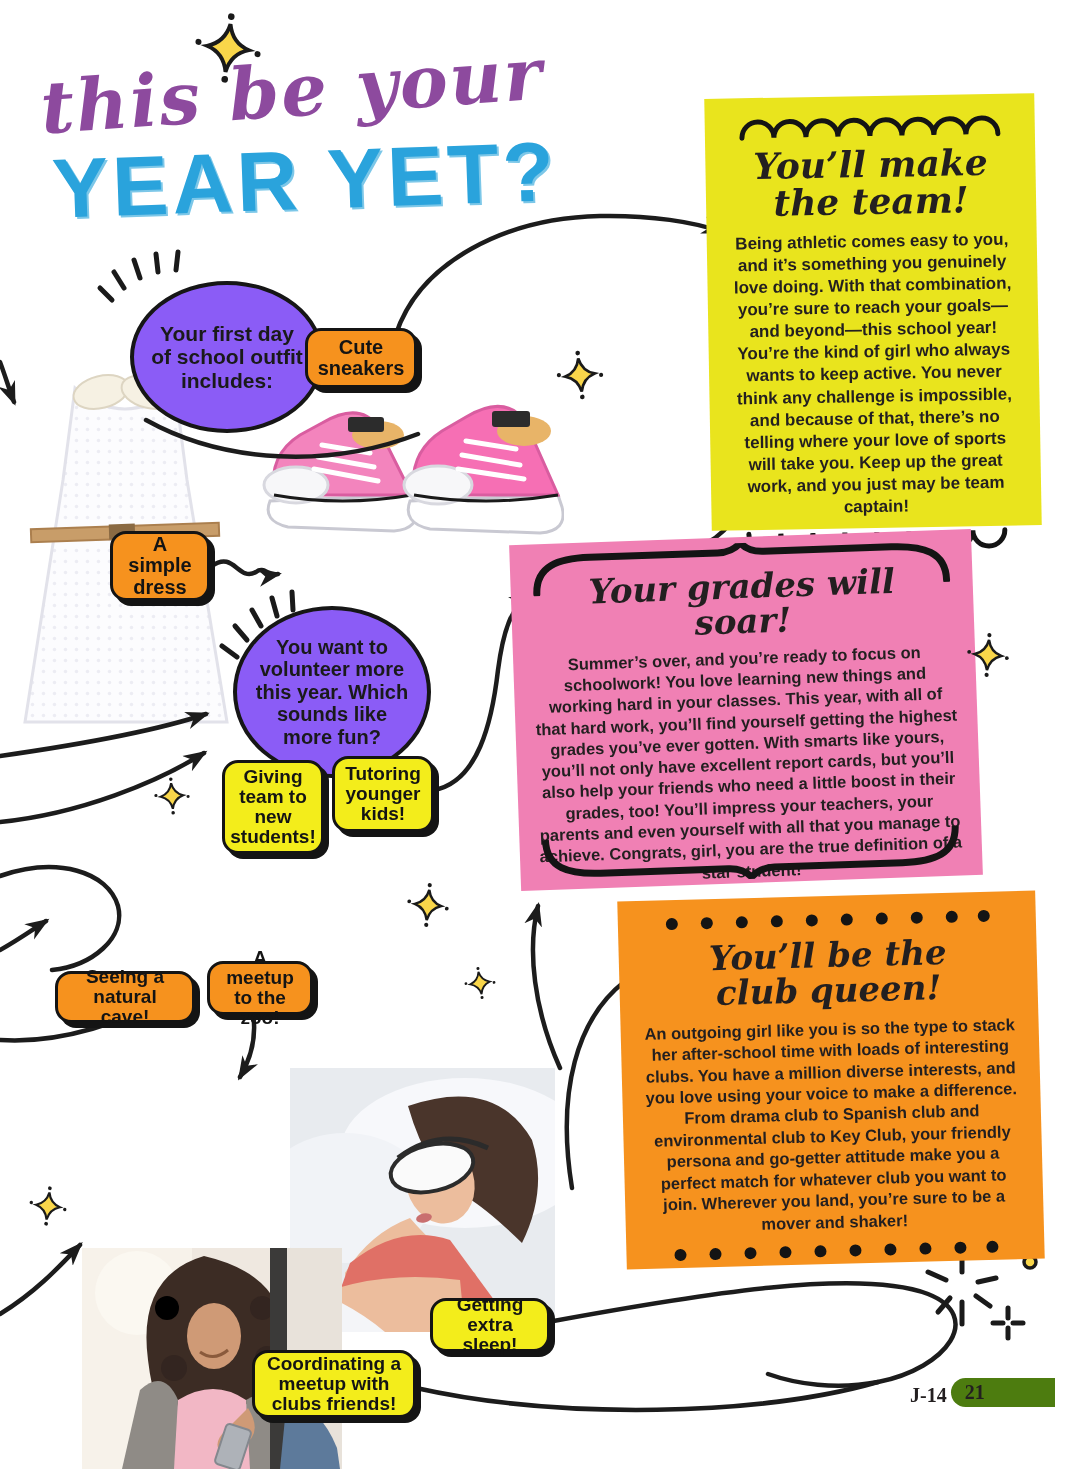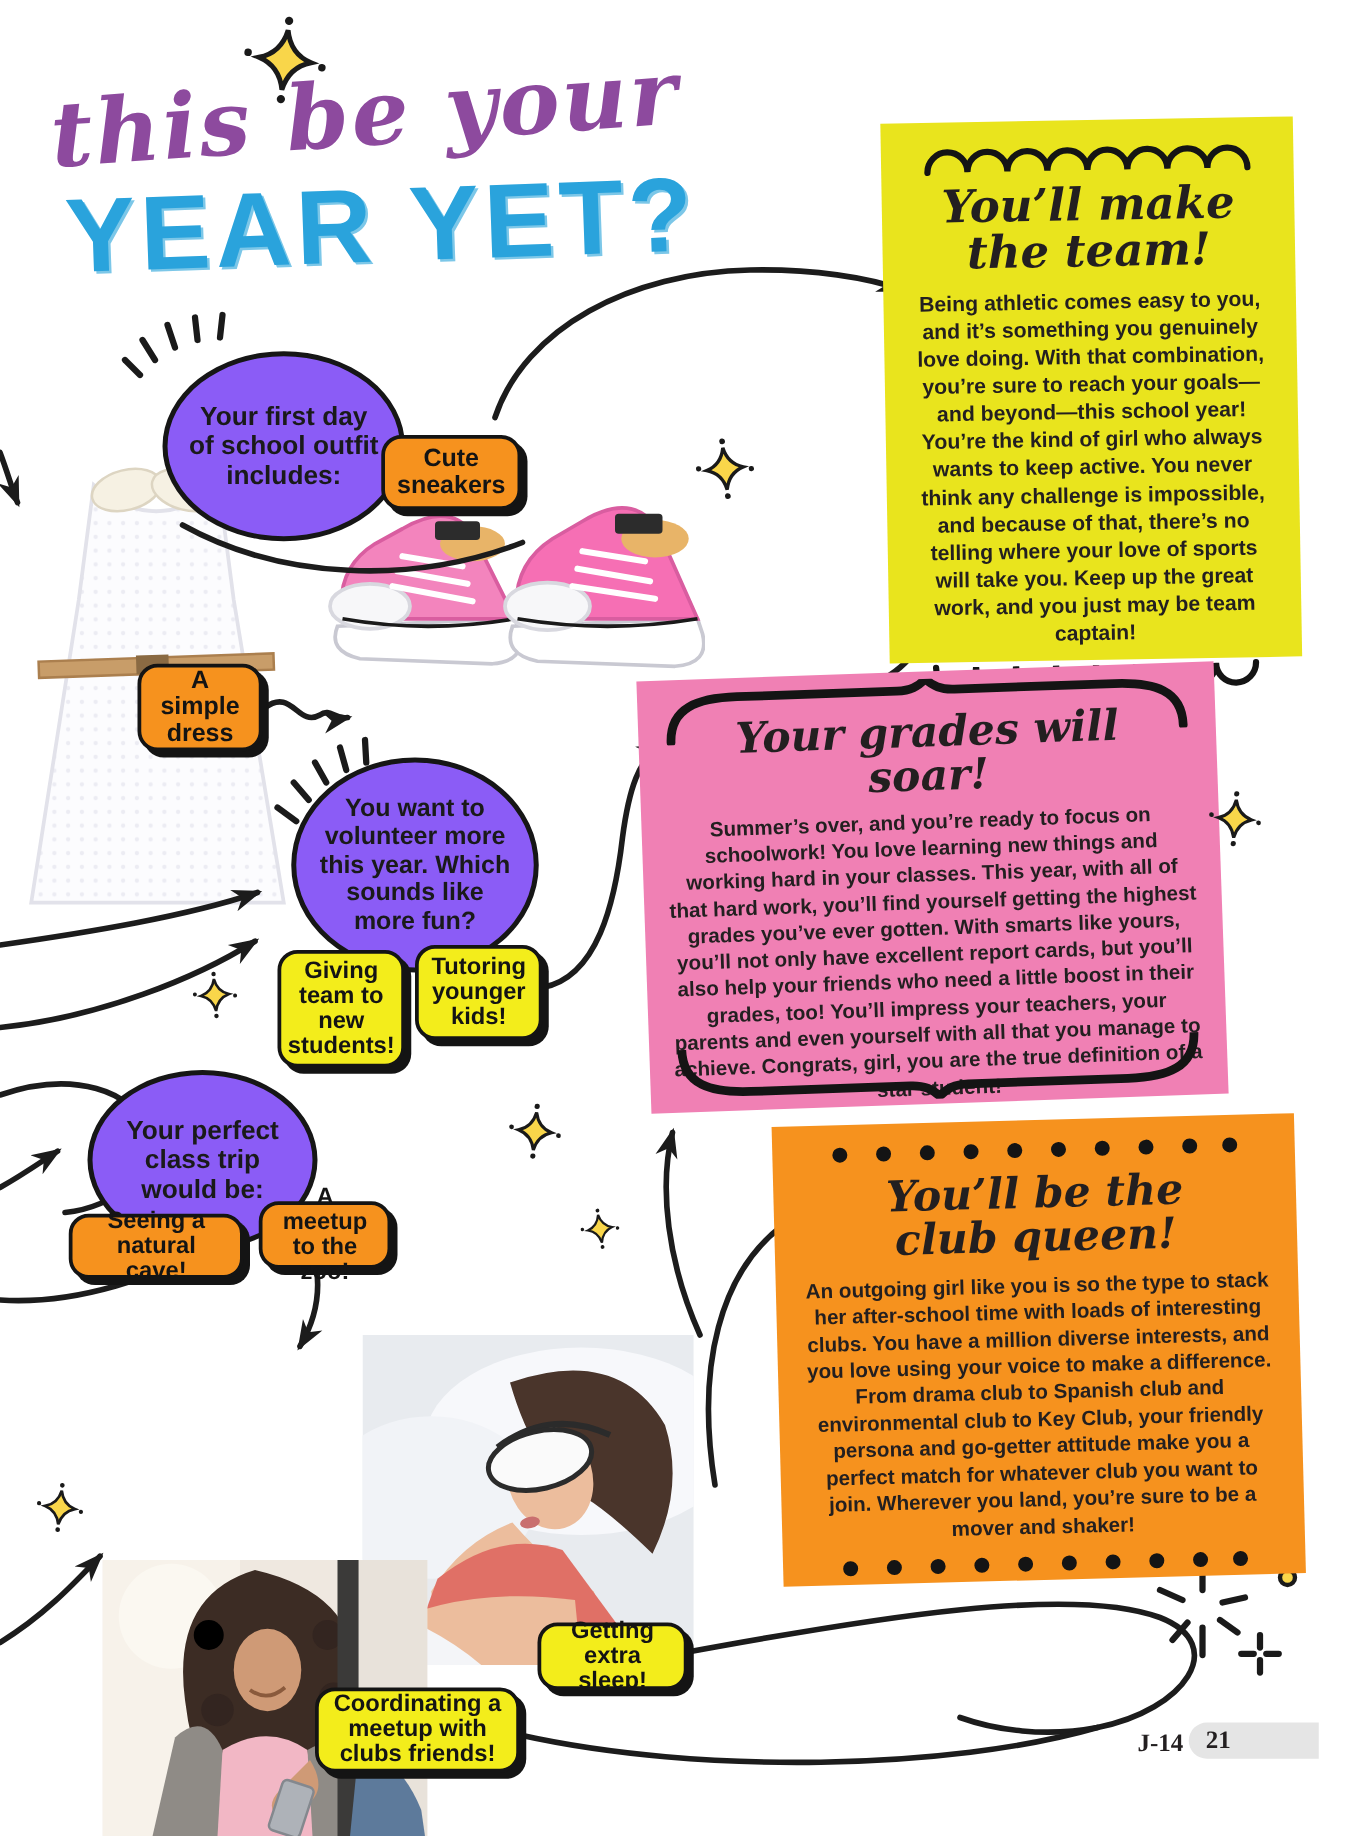--- a/index.html
+++ b/index.html
@@ -25,21 +25,21 @@
   .btn.yellow{background:#f3ed1b;}
   
   .result{box-sizing:border-box;z-index:3;padding:14px 22px;}
   .rtitle{font-family:"DejaVu Serif",serif;font-style:italic;font-weight:bold;
     text-align:center;line-height:1.04;color:#231f20;}
   .rbody{font-weight:bold;text-align:center;color:#231f20;}
   .deco{display:block;margin:0 auto;}
   
   .footer{display:flex;align-items:flex-end;gap:4px;z-index:6;font-family:Liberation Serif, serif;}
   .footer .mag{font-weight:900;font-size:20px;color:#231f20;}
-  .footer .pill{background:#e5e5e5;border-radius:15px 0 0 15px;
+  .footer .pill{background:#4d7c0f;border-radius:15px 0 0 15px;
     font-weight:900;font-size:20px;color:#231f20;padding:3px 70px 3px 14px;}
   svg{display:block;}
 </style>
 </head>
 <body>
 
 <div id="page">
 
   <svg class="abs" style="left:5px;top:358px;z-index:1;" width="240" height="390" viewBox="0 0 240 390">
     <defs>
@@ -251,23 +251,22 @@
         <circle cx="220" cy="8" r="6"></circle>
           <circle cx="255" cy="8" r="6"></circle>
           <circle cx="290" cy="8" r="6"></circle>
         <circle cx="322" cy="8" r="6"></circle>
       </g>
     </svg>
   </div>
 
   <div class="bubble abs" style="left:130px;top:281px;width:194px;height:152px;font-size:21px;line-height:1.12;">Your first day of school outfit includes:</div>
   <div class="bubble abs" style="left:233px;top:606px;width:198px;height:172px;font-size:20px;line-height:1.12;">You want to volunteer more this year. Which sounds like more fun?</div>
-  <div class="bubble abs" style="left:70px;top:856px;width:184px;height:144px;font-size:21px;line-height:1.12;">Your perfect class trip would be:</div>
-
-  <div class="btn orange abs" style="left:305px;top:328px;width:112px;height:60px;margin-top:20px;">Cute sneakers</div>
+
+  <div class="btn orange abs" style="left:305px;top:328px;width:112px;height:60px;">Cute sneakers</div>
   <div class="btn orange abs" style="left:110px;top:531px;width:100px;height:70px;">A simple dress</div>
   <div class="btn yellow abs" style="left:222px;top:760px;width:102px;height:94px;font-size:19px;">Giving team to new students!</div>
   <div class="btn yellow abs" style="left:332px;top:756px;width:102px;height:76px;font-size:19px;">Tutoring younger kids!</div>
   <div class="btn orange abs" style="left:55px;top:971px;width:140px;height:52px;font-size:19px;">Seeing a natural cave!</div>
   <div class="btn orange abs" style="left:207px;top:961px;width:106px;height:54px;font-size:19px;">A meetup to the zoo!</div>
   <div class="btn yellow abs" style="left:430px;top:1298px;width:120px;height:54px;font-size:19px;">Getting extra sleep!</div>
   <div class="btn yellow abs" style="left:252px;top:1350px;width:164px;height:68px;font-size:19px;">Coordinating a meetup with clubs friends!</div>
 
   <div class="footer abs" style="left:910px;top:1378px;">
     <span class="mag">J-14</span>

